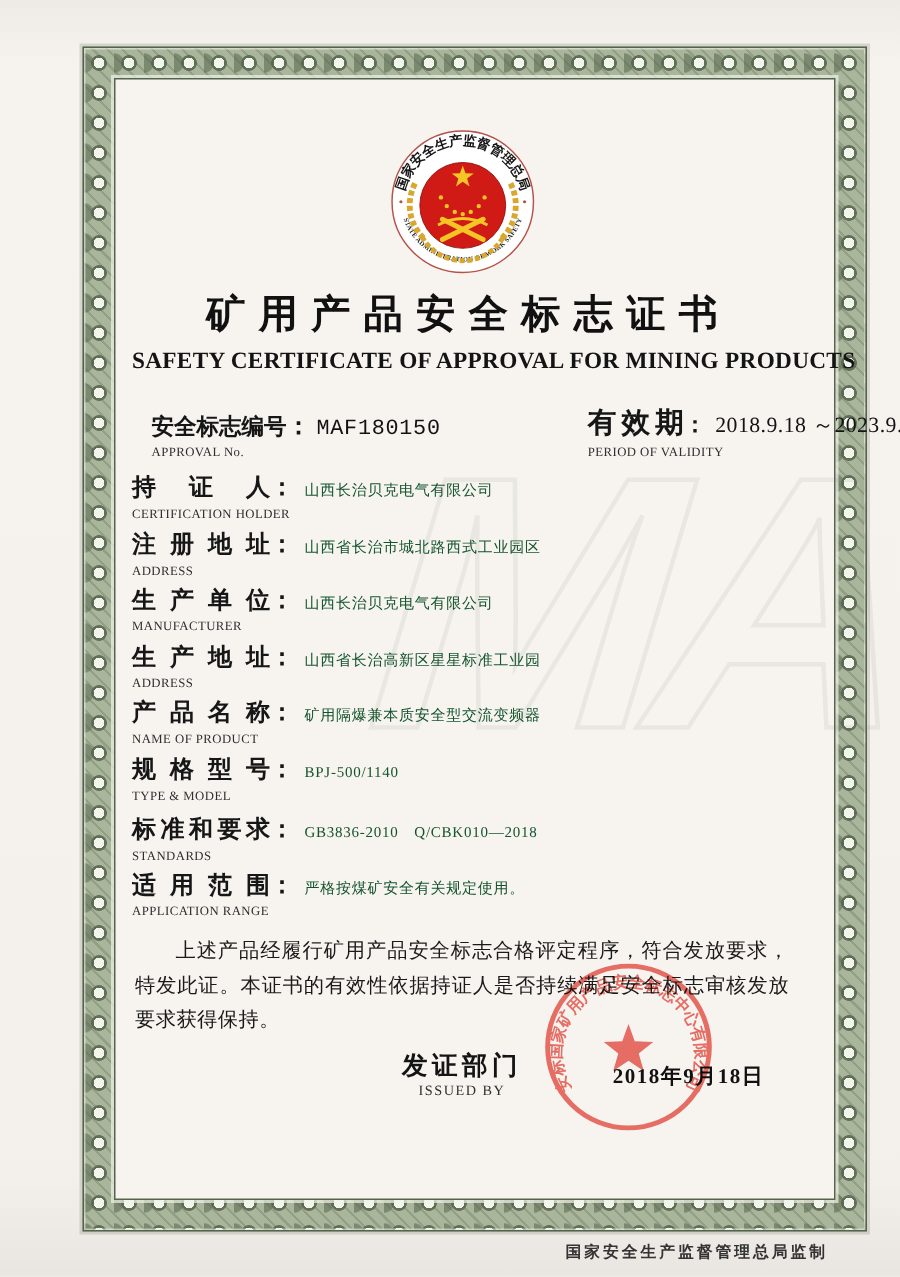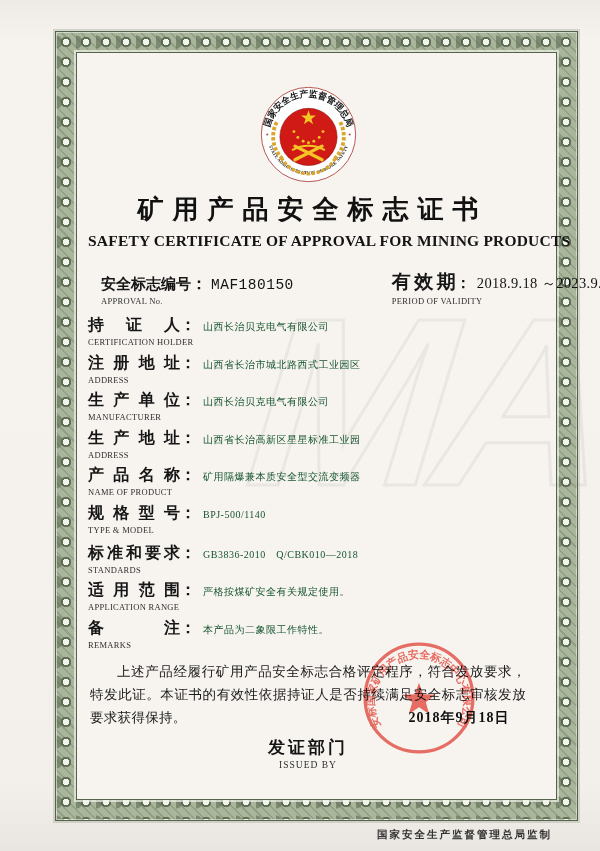--- a/index.html
+++ b/index.html
@@ -224,24 +224,20 @@
           <div class="row">
             <div class="main"><span class="lab">标准和要求</span><span class="colon">：</span><span class="val">GB3836-2010　Q/CBK010—2018</span></div>
             <div class="en-sub">STANDARDS</div>
           </div>
 
           <div class="row">
             <div class="main"><span class="lab">适用范围</span><span class="colon">：</span><span class="val">严格按煤矿安全有关规定使用。</span></div>
             <div class="en-sub">APPLICATION RANGE</div>
           </div>
 
-          <div class="row">
-            <div class="main"><span class="lab">备注</span><span class="colon">：</span><span class="val">本产品为二象限工作特性。</span></div>
-            <div class="en-sub">REMARKS</div>
-          </div>
         </div>
 
         <div class="declaration">上述产品经履行矿用产品安全标志合格评定程序，符合发放要求，特发此证。本证书的有效性依据持证人是否持续满足安全标志审核发放要求获得保持。</div>
 
         <div class="issued">
           <div class="issued-cn">发证部门</div>
           <div class="issued-en">ISSUED BY</div>
         </div>
 
         <svg class="stamp" viewBox="0 0 116 116">

